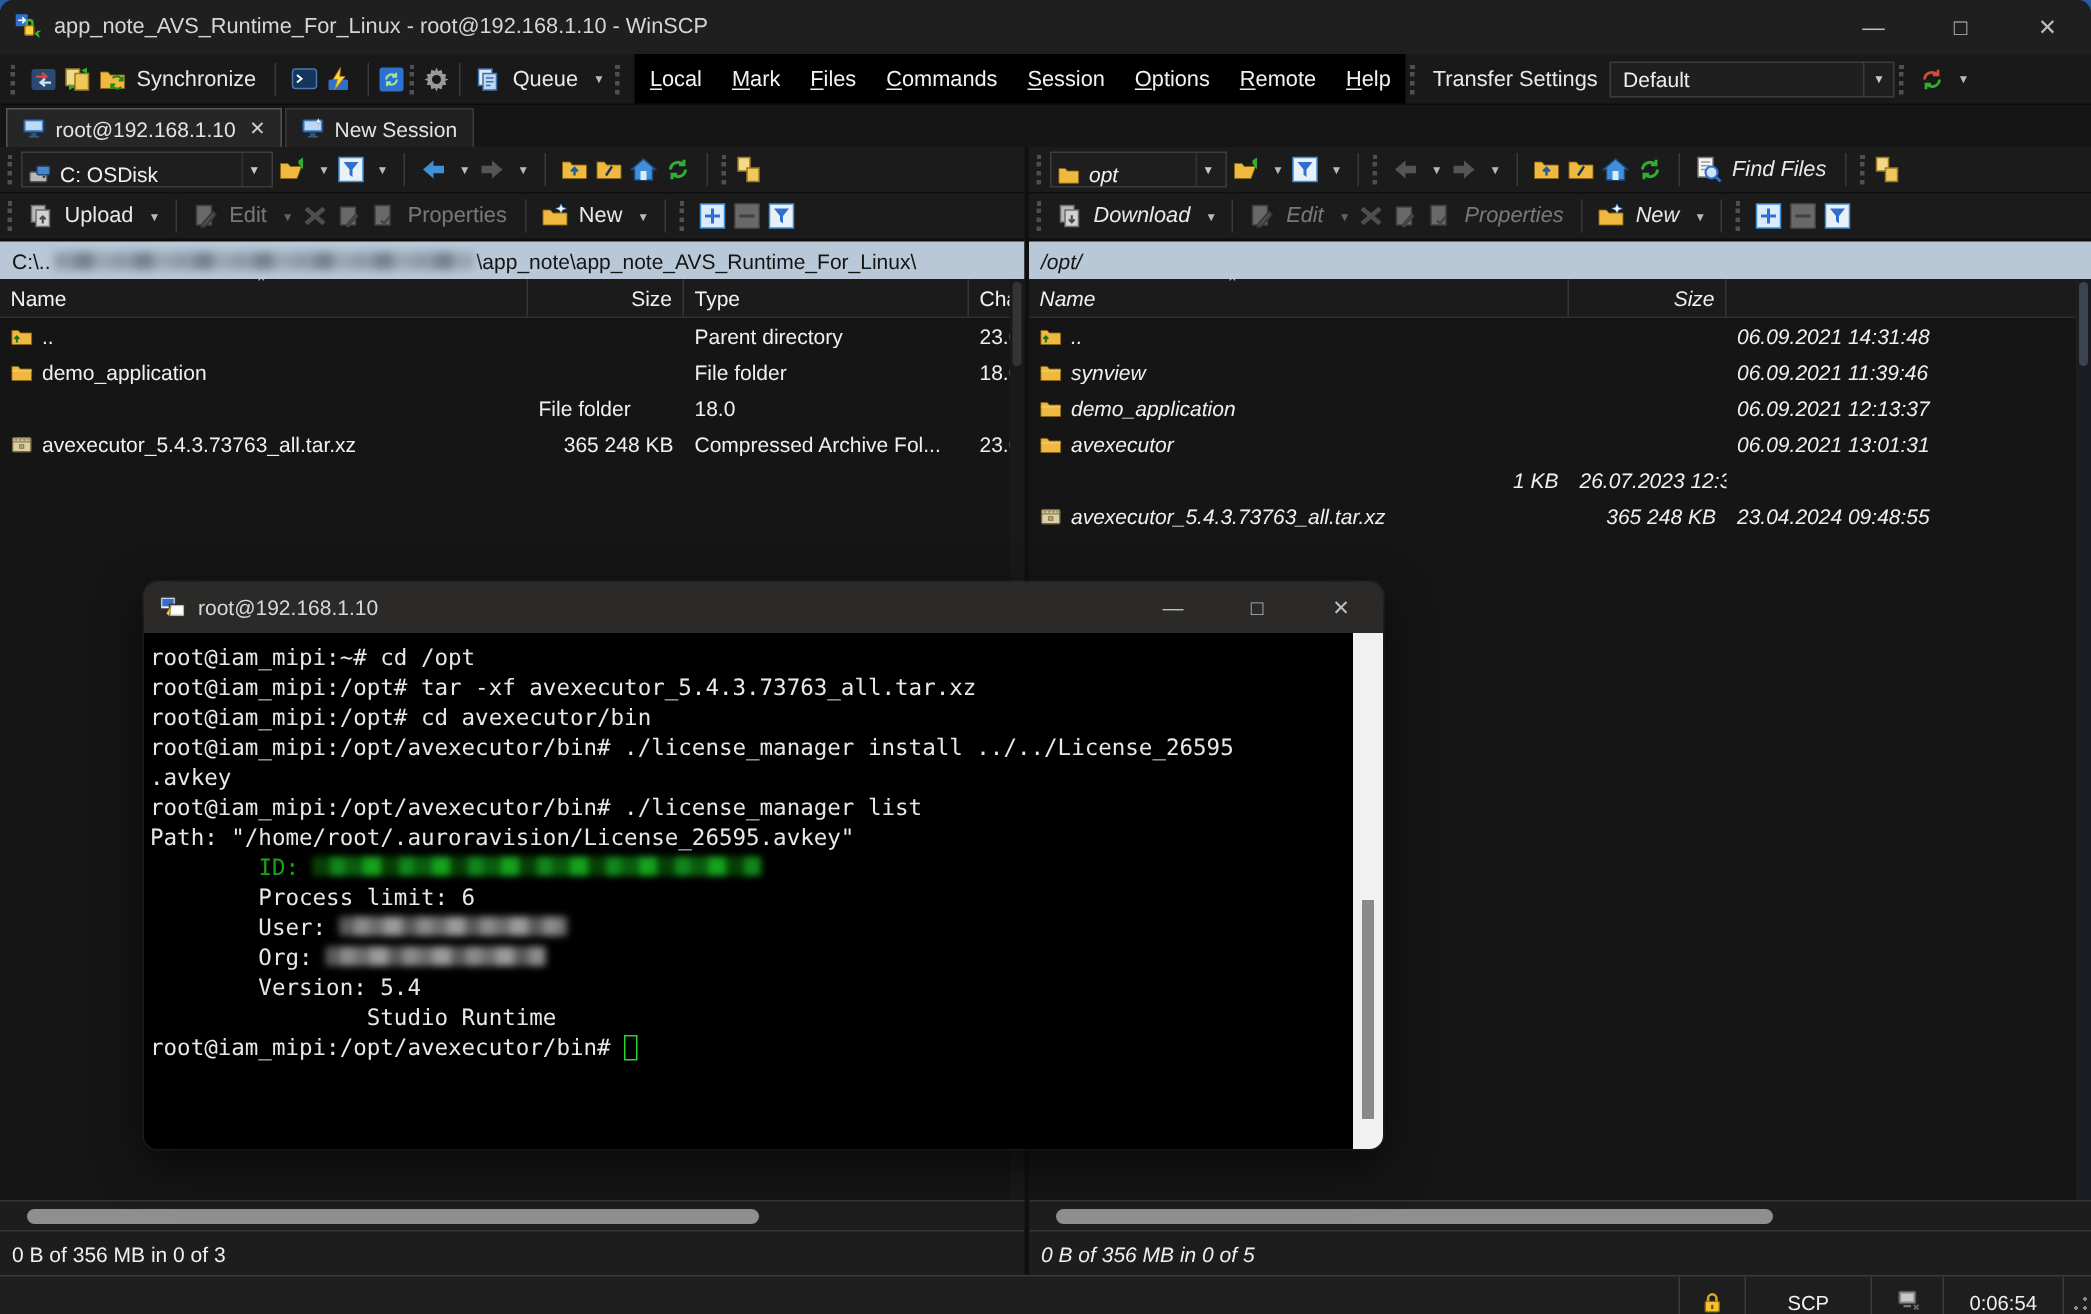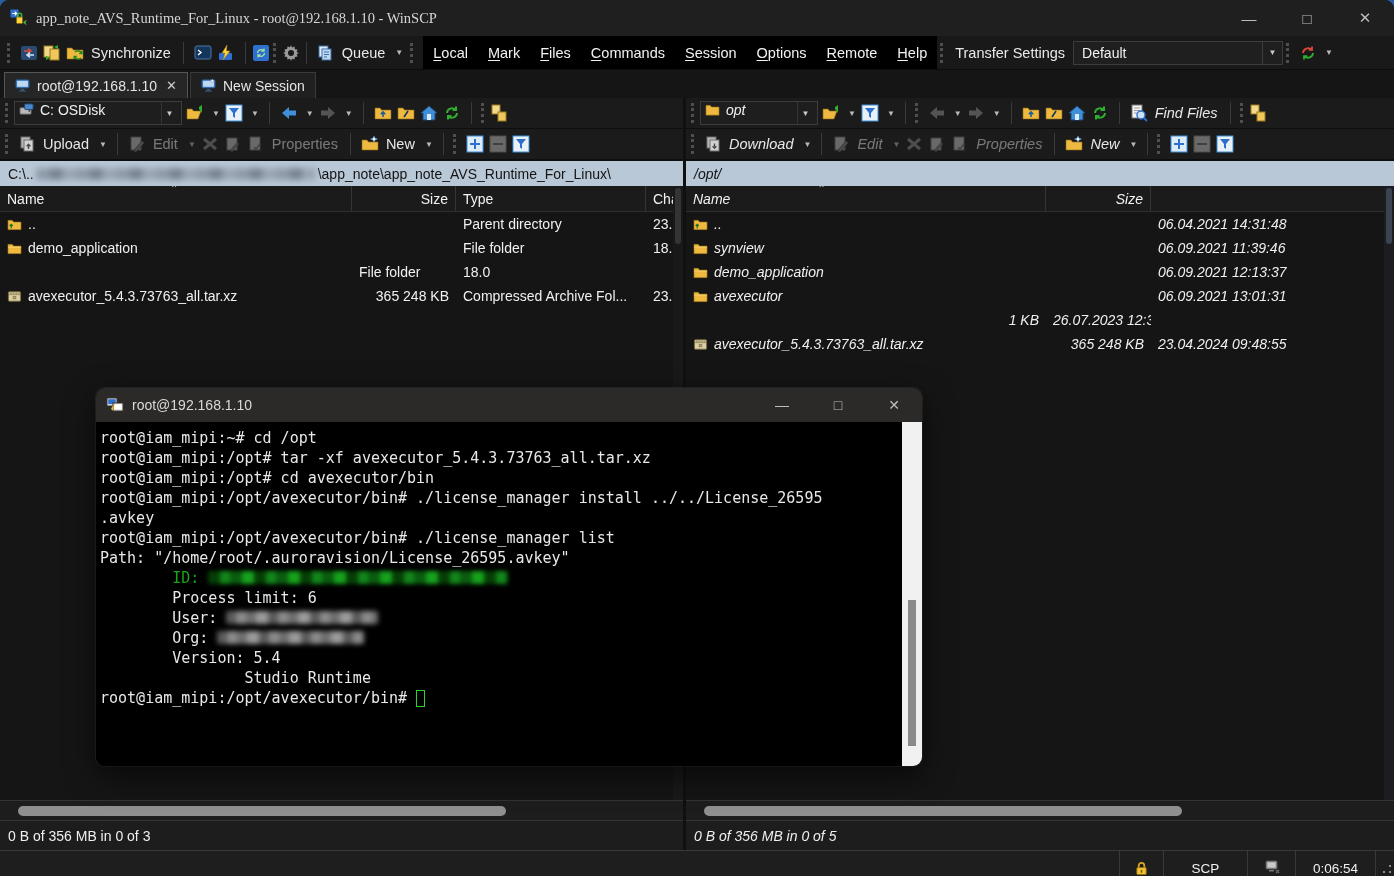--- a/index.html
+++ b/index.html
@@ -3,21 +3,21 @@
 <meta charset="utf-8">
 <style>
   * { margin:0; padding:0; box-sizing:border-box; }
   html,body { width:1394px; height:876px; overflow:hidden; }
   body { background:#2a5d9f; font-family:"Liberation Sans", sans-serif; font-size:14px; color:#e9e9e9; }
   .desktop { position:relative; width:1394px; height:876px; }
   .win { position:absolute; inset:0; background:#1c1c1c; border-radius:9px 9px 0 0; overflow:hidden; display:flex; flex-direction:column; }
 
   
   .titlebar { height:36px; background:#1f1f1f; display:flex; align-items:center; padding-left:10px; flex:0 0 auto; }
-  .titlebar .title { margin-left:8px; color:#d6d6d6; font-size:14.5px;font-family:Liberation Serif, serif; }
+  .titlebar .title { margin-left:8px; color:#d6d6d6; font-size:14.5px; }
   .wincontrols { margin-left:auto; display:flex; height:100%; }
   .wbtn { width:58px; display:flex; align-items:center; justify-content:center; color:#bdbdbd; font-size:15px; }
 
   
   .i { display:inline-flex; width:18px; height:18px; flex:0 0 auto; align-items:center; justify-content:center; }
   .i svg { width:100%; height:100%; }
   .i.sm { width:15px; height:15px; }
   .caret { color:#b9b9b9; font-size:8px; margin-left:3px; }
 
   
@@ -26,37 +26,37 @@
   .sep  { width:1px; height:22px; background:#3a3a3a; margin:0 6px; }
   .tbgroup { display:flex; align-items:center; gap:5px; padding:0 4px; }
   .tblabel { color:#e8e8e8; font-size:14.5px; margin:0 2px; }
   .menubar { display:flex; align-items:stretch; background:#000; height:100%; margin-left:4px; }
   .menuitem { display:flex; align-items:center; padding:0 10px; color:#f2f2f2; font-size:14.5px; }
   .menuitem u { text-decoration:underline; text-underline-offset:2px; }
   .tslabel { color:#e8e8e8; font-size:14.5px; margin:0 8px 0 6px; }
   .combo { display:flex; align-items:center; background:#1f1f1f; border:1px solid #3c3c3c; height:24px; }
   .combo .val { padding:0 8px; font-size:14px; color:#f0f0f0; flex:1; }
   .combo .dd { width:20px; height:100%; display:flex; align-items:center; justify-content:center; border-left:1px solid #3c3c3c; color:#c9c9c9; font-size:8px; }
-  .combo.preset { width:210px; }
+  .combo.preset { width:190px; }
 
   
   .tabbar { height:28px; background:#151515; display:flex; align-items:flex-end; padding-left:4px; flex:0 0 auto; }
   .tab { display:flex; align-items:center; gap:7px; height:26px; padding:0 10px; font-size:14px; color:#e4e4e4; border:1px solid #3a3a3a; border-bottom:none; background:#202020; margin-right:2px; }
   .tab.active { background:#262626; border-color:#565656; }
   .tab .close { color:#cfcfcf; font-size:13px; margin-left:2px; }
 
   
   .panels { flex:1; display:flex; min-height:0; }
   .panel { display:flex; flex-direction:column; min-width:0; background:#181818; }
   .panel.left { width:683px; flex:0 0 683px; }
   .pdivider { width:3px; background:#101010; flex:0 0 3px; }
   .panel.right { flex:1;font-style:italic; }
 
   .ptb { height:31px; display:flex; align-items:center; background:#1b1b1b; border-bottom:1px solid #0e0e0e; padding-left:2px; flex:0 0 auto; }
-  .drivecombo { display:flex; align-items:flex-start; gap:6px; background:#1e1e1e; border:1px solid #3c3c3c; height:24px; padding:0 4px; }
+  .drivecombo { display:flex; align-items:flex-end; gap:6px; background:#1e1e1e; border:1px solid #3c3c3c; height:24px; padding:0 4px; }
   .drivecombo .val { font-size:14px; color:#f0f0f0; }
   .drivecombo .dd { width:16px; align-self:stretch; display:flex; align-items:center; justify-content:center; color:#c9c9c9; font-size:8px; margin-left:4px; border-left:1px solid #333; }
   .dis { opacity:.45; }
 
   .pathbar { height:26px; background:var(--pathbar,#b9c8d7); color:#141414; display:flex; align-items:center; padding:0 8px; font-size:14px; flex:0 0 auto; border-top:1px solid #0e0e0e; }
   .redact-path { display:inline-block; width:280px; height:12px; margin:0 2px; border-radius:2px;
      background:repeating-linear-gradient(90deg,#8f9aa8 0 14px,#77828f 14px 26px,#9aa5b2 26px 40px); filter:blur(3px); }
 
   .filelist { flex:1; position:relative; background:#151515; overflow:hidden; }
   .fhdr { display:grid; height:26px; border-bottom:1px solid #2e2e2e; background:#1b1b1b; position:relative; }
@@ -699,21 +699,21 @@
                       <path d="M1 3.5h4.5L7 5.3h8V13.5H1z" fill="#efb93f" stroke="#8a6414" stroke-width=".6"></path>
                       <path d="M4.5 12V7.8M2.8 9.5l1.7-1.7 1.7 1.7" stroke="#1d6e1d" stroke-width="1.4" fill="none"></path>
                     </svg>
                   </span>
                   <span>..</span>
                 </div>
                 <div class="fcell r">
                   <span></span>
                 </div>
                 <div class="fcell">
-                  <span>06.04.2021 14:31:48</span>
+                  <span>06.09.2021 14:31:48</span>
                 </div>
               </div>
               <div class="frow" style="grid-template-columns: 360px 105px 1fr;">
                 <div class="fcell">
                   <span class="i sm">
                     <svg viewBox="0 0 16 16">
                       <path d="M1 3.5h4.5L7 5.3h8V13.5H1z" fill="#efb93f" stroke="#8a6414" stroke-width=".6"></path>
                       <path d="M1 6.2h14v.9H1z" fill="#f7d27a" opacity=".8"></path>
                     </svg>
                   </span>

